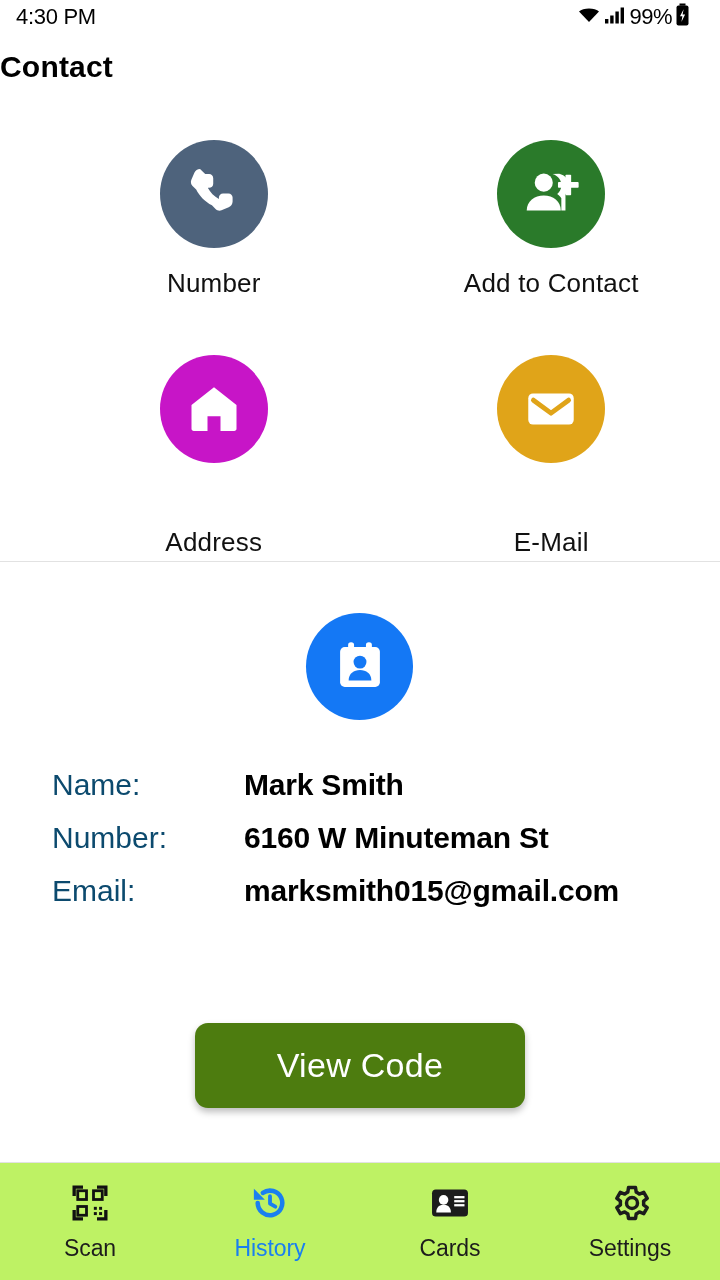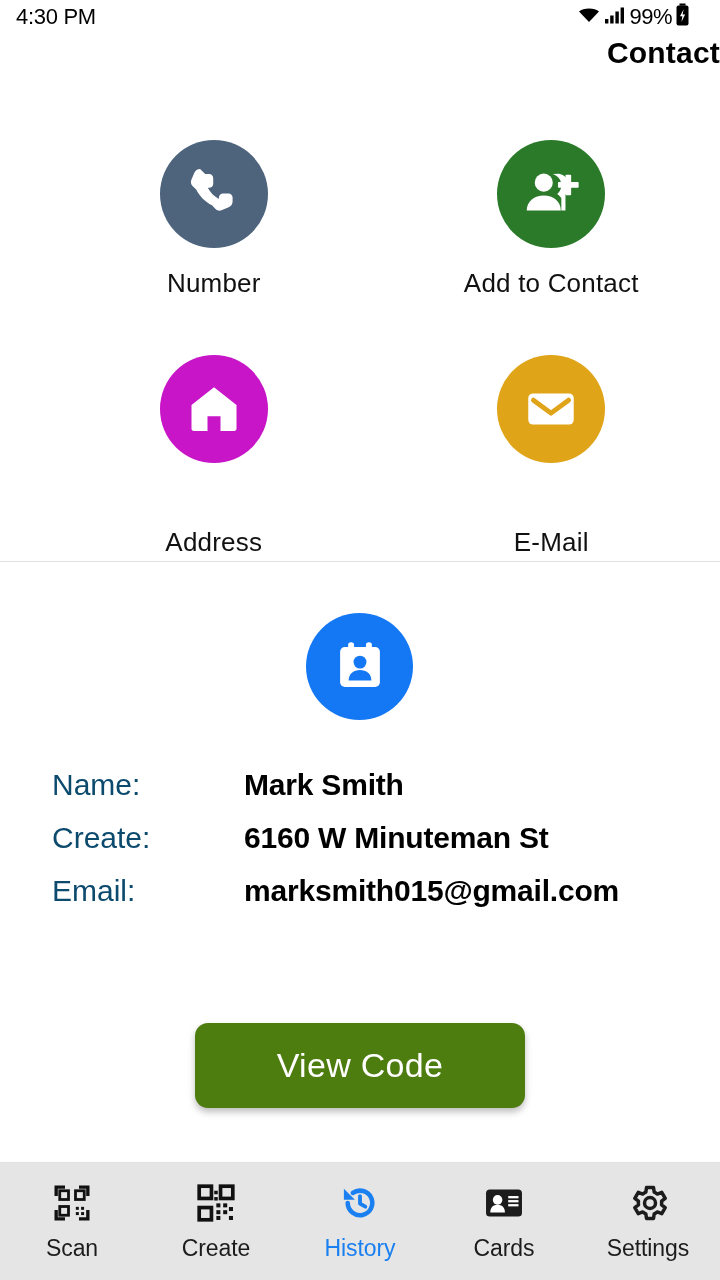--- a/index.html
+++ b/index.html
@@ -17,22 +17,22 @@
     position: absolute; top: 0; left: 0; width: 712px; height: 34px;
     display: flex; align-items: center; justify-content: space-between;
     padding: 0 22px 0 16px;
   }
   .status-time { font-size: 22px; font-weight: 400; letter-spacing: -0.3px; color: #000; }
   .status-right { display: flex; align-items: center; gap: 3px; }
   .status-pct { font-size: 22px; font-weight: 400; color: #000; letter-spacing: -0.5px; }
 
   
   .page-title {
-    position: absolute; top: 36px; left: 0; width: 720px;
-    text-align: right; font-size: 30px; font-weight: 700; color: #000;
+    position: absolute; top: 50px; left: 0; width: 720px;
+    text-align: left; font-size: 30px; font-weight: 700; color: #000;
     letter-spacing: 0.2px;
   }
 
   
   .actions { position: absolute; top: 140px; left: 0; width: 720px; }
   .action-row { display: flex; margin-left: 45px; }
   .action-cell {
     width: 360px; display: flex; flex-direction: column; align-items: center;
   }
   .action-cell.row2 { margin-top: 56px; gap: 44px; }
@@ -71,21 +71,21 @@
     background: #4d7c0f; color: #ffffff;
     font-family: "Liberation Sans", sans-serif;
     font-size: 34px; font-weight: 400; letter-spacing: 0.3px;
     box-shadow: 0 4px 7px rgba(0,0,0,0.26);
     cursor: pointer;
   }
 
   
   .bottomnav {
     position: absolute; top: 1163px; left: 0; width: 720px; height: 117px;
-    display: flex; align-items: center; background: #e5e5e5;
+    display: flex; align-items: center; background: #bef264;
   }
   .nav-item {
     flex: 1; display: flex; flex-direction: column; align-items: center;
     justify-content: center; gap: 10px; height: 100%;
     cursor: pointer;
   }
   .nav-icon { height: 44px; display: flex; align-items: center; justify-content: center; }
   .nav-label { font-size: 23px; font-weight: 400; color: #1c1c1c; letter-spacing: -0.1px; }
   .nav-item.active .nav-label { color: #1a7ff0; }
 </style>
@@ -187,21 +187,21 @@
       <path d="M7.6 17.2 C7.6 14.6 9.6 13.2 12 13.2 C14.4 13.2 16.4 14.6 16.4 17.2 Z" fill="#1478f5"></path>
     </svg>
   </div>
 
   <div class="details">
     <div class="detail-row">
       <div class="detail-label">Name:</div>
       <div class="detail-value">Mark Smith</div>
     </div>
     <div class="detail-row">
-      <div class="detail-label">Create:</div>
+      <div class="detail-label">Number:</div>
       <div class="detail-value">6160 W Minuteman St</div>
     </div>
     <div class="detail-row">
       <div class="detail-label">Email:</div>
       <div class="detail-value">marksmith015@gmail.com</div>
     </div>
   </div>
 
   <button class="view-code-btn">View Code</button>
 
@@ -221,39 +221,20 @@
           <rect x="5" y="14" width="5" height="5" fill="none" stroke="#111" stroke-width="1.6"></rect>
           <rect x="14.2" y="14.2" width="1.7" height="1.7"></rect>
             <rect x="17.2" y="14.2" width="1.7" height="1.7"></rect>
           <rect x="14.2" y="17.2" width="1.7" height="1.7"></rect>
             <rect x="17.2" y="17.2" width="1.7" height="1.7"></rect>
         </svg>
       </div>
       <div class="nav-label">Scan</div>
     </div>
 
-    <div class="nav-item">
-      <div class="nav-icon">
-        <svg width="42" height="42" viewBox="0 0 24 24" fill="#111">
-          <rect x="2.4" y="2.4" width="7" height="7" fill="none" stroke="#111" stroke-width="2.1"></rect>
-          <rect x="14.6" y="2.4" width="7" height="7" fill="none" stroke="#111" stroke-width="2.1"></rect>
-          <rect x="2.4" y="14.6" width="7" height="7" fill="none" stroke="#111" stroke-width="2.1"></rect>
-          <rect x="12.2" y="12.2" width="2.3" height="2.3"></rect>
-          <rect x="16.1" y="12.2" width="2.3" height="2.3"></rect>
-          <rect x="12.2" y="16.1" width="2.3" height="2.3"></rect>
-          <rect x="16.1" y="16.1" width="2.3" height="2.3"></rect>
-          <rect x="19.4" y="14.3" width="2.3" height="2.3"></rect>
-          <rect x="12.2" y="19.4" width="2.3" height="2.3"></rect>
-          <rect x="19.4" y="19.4" width="2.3" height="2.3"></rect>
-          <rect x="11.0" y="5.0" width="2.0" height="2.0"></rect>
-          <rect x="11.0" y="8.6" width="2.0" height="2.0"></rect>
-        </svg>
-      </div>
-      <div class="nav-label">Create</div>
-    </div>
 
     <div class="nav-item active">
       <div class="nav-icon">
         <svg width="44" height="44" viewBox="0 0 24 24">
           <path d="M5.3 12 A6.7 6.7 0 1 0 8.1 6.5" fill="none" stroke="#1a7ff0" stroke-width="2.5" stroke-linecap="round"></path>
           <path d="M3.2 4.2 L3.2 10.2 L9.2 10.2 Z" fill="#1a7ff0"></path>
           <path d="M12 8.3 L12 12.3 L14.9 14.0" fill="none" stroke="#1a7ff0" stroke-width="2.1" stroke-linecap="round" stroke-linejoin="round"></path>
         </svg>
       </div>
       <div class="nav-label">History</div>

